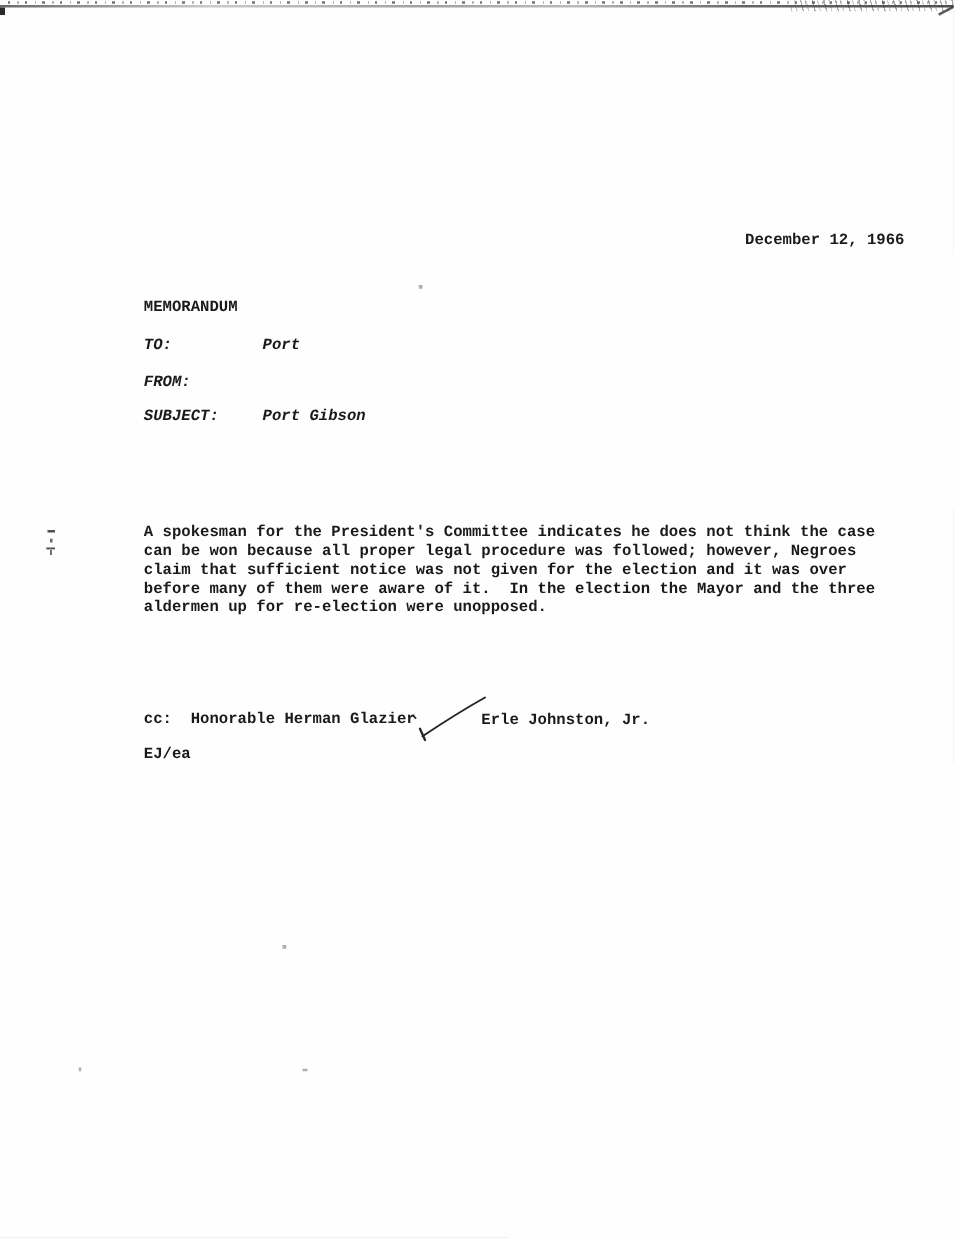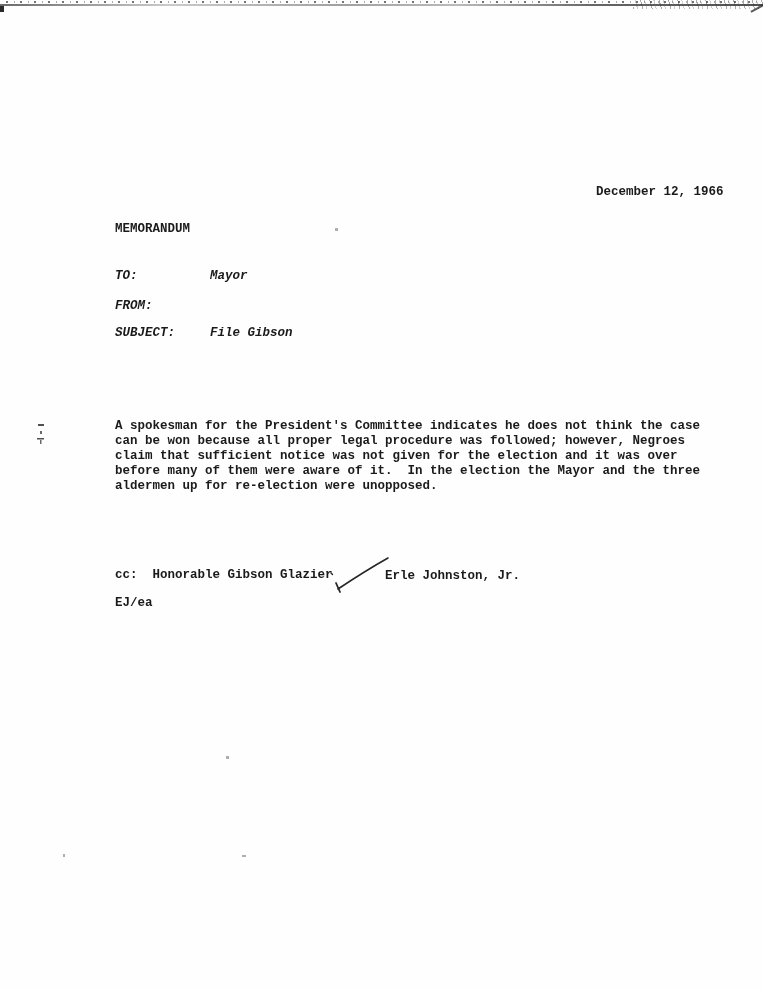--- a/index.html
+++ b/index.html
@@ -62,21 +62,21 @@
   }
 
   
   .margin-smudge { top: 423px; left: 36px; }
 
   
   .check-svg { top: 545px; left: 330px; }
 
   
   .date-line      { top: 185px; left: 596px; }
-  .memo-title     { top: 222px; left: 115px; }
+  .memo-title     { top: 239px; left: 115px; }
   .hdr-row        { left: 115px; display: flex; font-style: italic; }
   .hdr-row .lbl   { width: 95px; flex: 0 0 95px; }
   .row-to         { top: 269px; }
   .row-from       { top: 299px; gap: 25px; }
   .row-subject    { top: 310px; margin-top: 16px; }
   .para-1         { top: 358px; left: 115px; width: 620px; }
   .para-2         { top: 419px; left: 115px; width: 630px; }
   .signature-line { top: 537px; left: 385px; margin-top: 32px; }
   .cc-line        { top: 568px; left: 115px; }
   .initials-line  { top: 596px; left: 115px; }
@@ -105,41 +105,41 @@
     <rect x="1" y="15" width="7" height="1.5" fill="#333" opacity=".85"></rect>
     <rect x="4" y="17" width="1.5" height="4" fill="#444" opacity=".8"></rect>
   </svg>
 
   <div class="abs txt date-line">December 12, 1966</div>
 
   <div class="abs txt memo-title">MEMORANDUM</div>
 
   <div class="abs hdr-row row-to">
     <span class="lbl txt">TO:</span>
-    <span class="txt">Mayor</span>
+    <span class="txt">Port</span>
   </div>
   <div class="abs hdr-row row-from">
     <span class="lbl txt">FROM:</span>
   </div>
   <div class="abs hdr-row row-subject">
     <span class="lbl txt">SUBJECT:</span>
-    <span class="txt">File Gibson</span>
+    <span class="txt">Port Gibson</span>
   </div>
 
   <div class="abs txt para-2">A spokesman for the President's Committee indicates he does not think the case
 can be won because all proper legal procedure was followed; however, Negroes
 claim that sufficient notice was not given for the election and it was over
 before many of them were aware of it.  In the election the Mayor and the three
 aldermen up for re-election were unopposed.</div>
 
   <div class="abs txt signature-line">Erle Johnston, Jr.</div>
 
   <svg class="abs check-svg" width="66" height="52">
     <path d="M10,47 L6,38" stroke="#262626" stroke-width="1.8" fill="none" stroke-linecap="round"></path>
     <path d="M8,44 C 20,36 42,22 58,13" stroke="#262626" stroke-width="1.6" fill="none" stroke-linecap="round"></path>
     <path d="M1,28 l1.5,1.5" stroke="#262626" stroke-width="1.4" fill="none" stroke-linecap="round"></path>
   </svg>
 
-  <div class="abs txt cc-line">cc:  Honorable Gibson Glazier</div>
+  <div class="abs txt cc-line">cc:  Honorable Herman Glazier</div>
 
   <div class="abs txt initials-line">EJ/ea</div>
 
 </div>
 
 </body></html>

